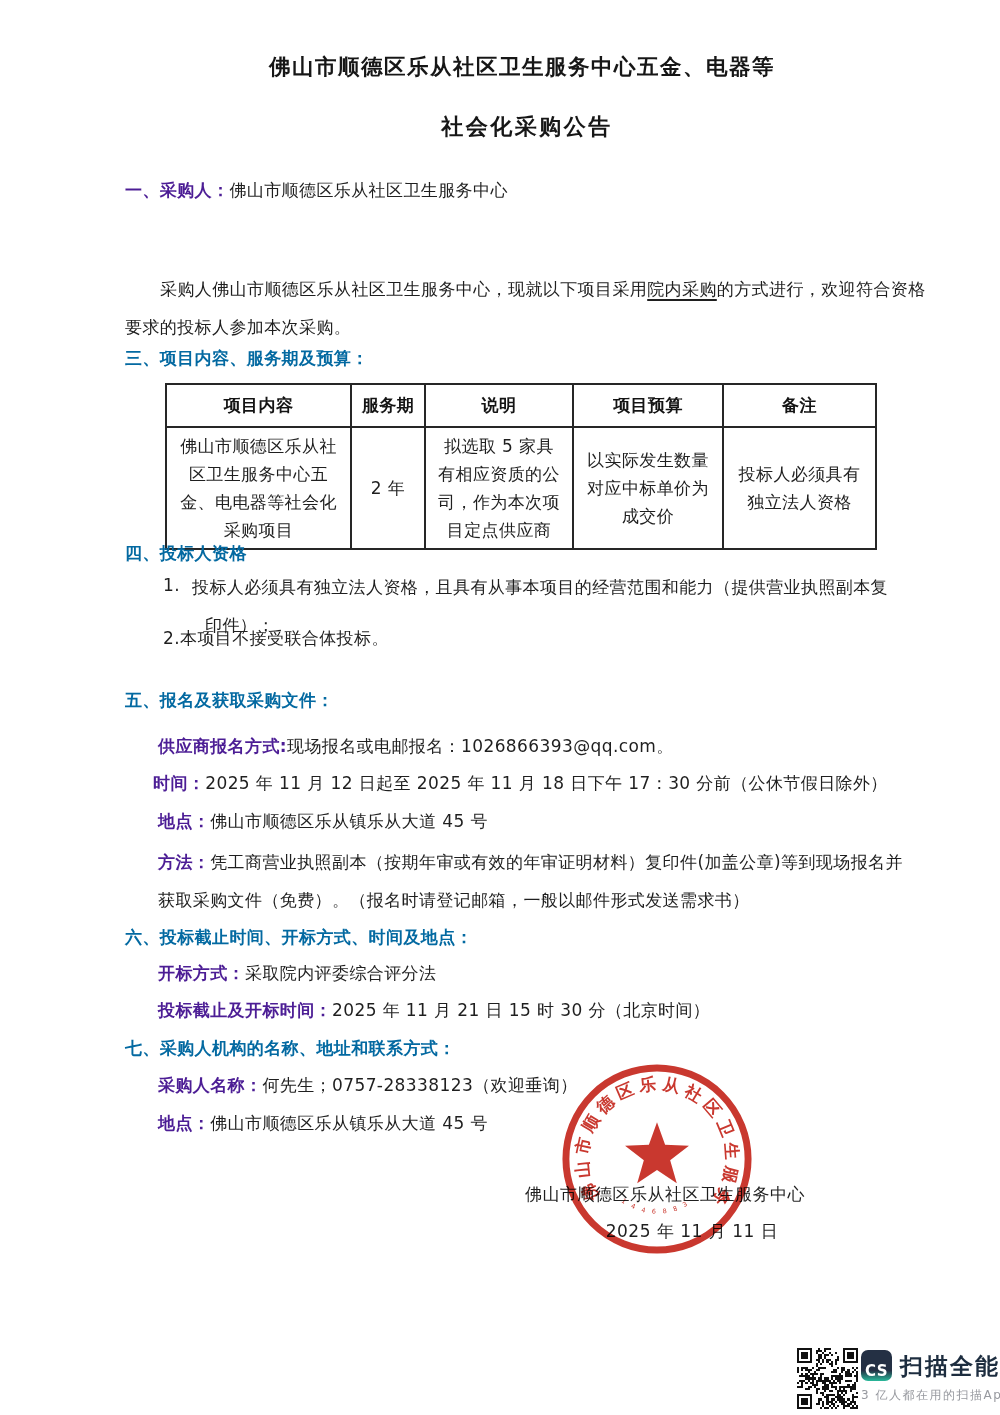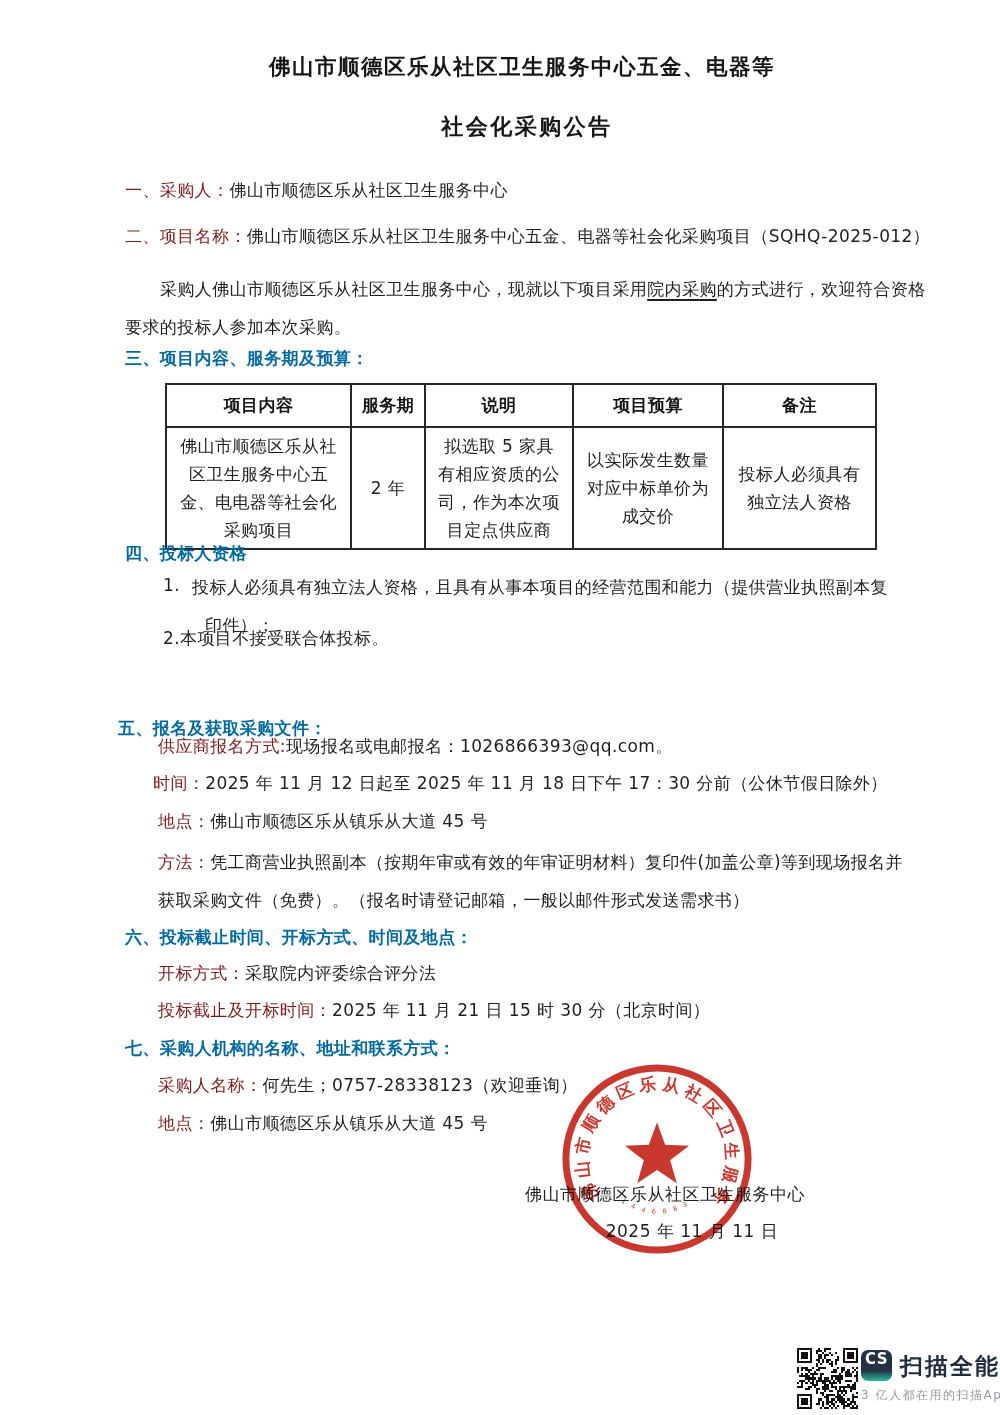--- a/index.html
+++ b/index.html
@@ -23,21 +23,21 @@
   .doc-title2 {
     top:112px; left:0; width:1010px;
     font-size:22px; font-weight:bold; letter-spacing:2.5px;
     color:#161616;
   }
   .line {
     white-space:nowrap;
     font-size:17px; letter-spacing:0.4px; line-height:23px;
   }
   .heading { font-weight:bold; color:#0369a1; }
-  .lbl { font-weight:normal; color:#7f1d1d; }
+  .lbl { font-weight:bold; color:#4c1d95; }
   .wrapblock {
     font-size:17px; letter-spacing:0.4px; line-height:38px;
     white-space:normal;
   }
   .intro { top:270px; left:125px; width:812px; text-indent:35px; }
   .item1 { top:568px; left:205px; width:700px; text-indent:-13px; }
   .item1-marker { top:574px; left:163px; }
   .howblock { top:843px; left:158px; width:745px; }
   .u {
     text-decoration:underline;
@@ -67,21 +67,21 @@
     z-index:3;
   }
   
   .qr { top:1348px; left:797px; width:61px; height:61px; }
   .cs-badge {
     top:1350px; left:861px; width:31px; height:31px;
     border-radius:7px;
     background:linear-gradient(180deg,#243044 0%,#243044 66%,#29b99a 100%);
     color:#ffffff; font-size:15px; font-weight:bold;
     display:flex; align-items:flex-start; justify-content:center;
-    padding-top:0; letter-spacing:0.5px;
+    padding-top:12px; letter-spacing:0.5px;
   }
   .brand {
     top:1351px; left:900px;
     font-size:23px; font-weight:bold; letter-spacing:2px;
     color:#1d2d3f; white-space:nowrap;
   }
   .tagline {
     top:1387px; left:861px;
     font-size:12px; letter-spacing:1.5px;
     color:#97999f; white-space:nowrap;
@@ -92,23 +92,20 @@
 
 <div class="page">
 
   <div class="abs doc-title1 t-center">佛山市顺德区乐从社区卫生服务中心五金、电器等</div>
   <div class="abs doc-title2 t-center">社会化采购公告</div>
 
   <div class="abs line" style="top:179px;left:125px;">
     <span class="lbl">一、采购人：</span><span>佛山市顺德区乐从社区卫生服务中心</span>
   </div>
 
-  <div class="abs line" style="top:225px;left:125px;">
-    <span class="lbl">二、项目名称：</span><span>佛山市顺德区乐从社区卫生服务中心五金、电器等社会化采购项目（SQHQ-2025-012）</span>
-  </div>
 
   <div class="abs wrapblock intro">
     <span>采购人佛山市顺德区乐从社区卫生服务中心，现就以下项目采用</span><span class="u">院内采购</span><span>的方式进行，欢迎符合资格要求的投标人参加本次采购。</span>
   </div>
 
   <div class="abs line heading" style="top:347px;left:125px;">三、项目内容、服务期及预算：</div>
 
   <table class="abs ptable">
     <colgroup>
       <col style="width:185px">
@@ -135,21 +132,21 @@
         <td>投标人必须具有独立法人资格</td>
       </tr>
     </tbody>
   </table>
 
   <div class="abs line heading" style="top:542px;left:125px;">四、投标人资格</div>
   <div class="abs line item1-marker">1.</div>
   <div class="abs wrapblock item1">投标人必须具有独立法人资格，且具有从事本项目的经营范围和能力（提供营业执照副本复印件）；</div>
   <div class="abs line" style="top:627px;left:163px;">2.本项目不接受联合体投标。</div>
 
-  <div class="abs line heading" style="top:689px;left:118px;margin-top:28px;">五、报名及获取采购文件：</div>
+  <div class="abs line heading" style="top:689px;left:125px;">五、报名及获取采购文件：</div>
   <div class="abs line" style="top:735px;left:158px;">
     <span class="lbl">供应商报名方式:</span><span>现场报名或电邮报名：1026866393@qq.com。</span>
   </div>
   <div class="abs line" style="top:772px;left:153px;">
     <span class="lbl">时间：</span><span>2025 年 11 月 12 日起至 2025 年 11 月 18 日下午 17：30 分前（公休节假日除外）</span>
   </div>
   <div class="abs line" style="top:810px;left:158px;">
     <span class="lbl">地点：</span><span>佛山市顺德区乐从镇乐从大道 45 号</span>
   </div>
   <div class="abs wrapblock howblock">

